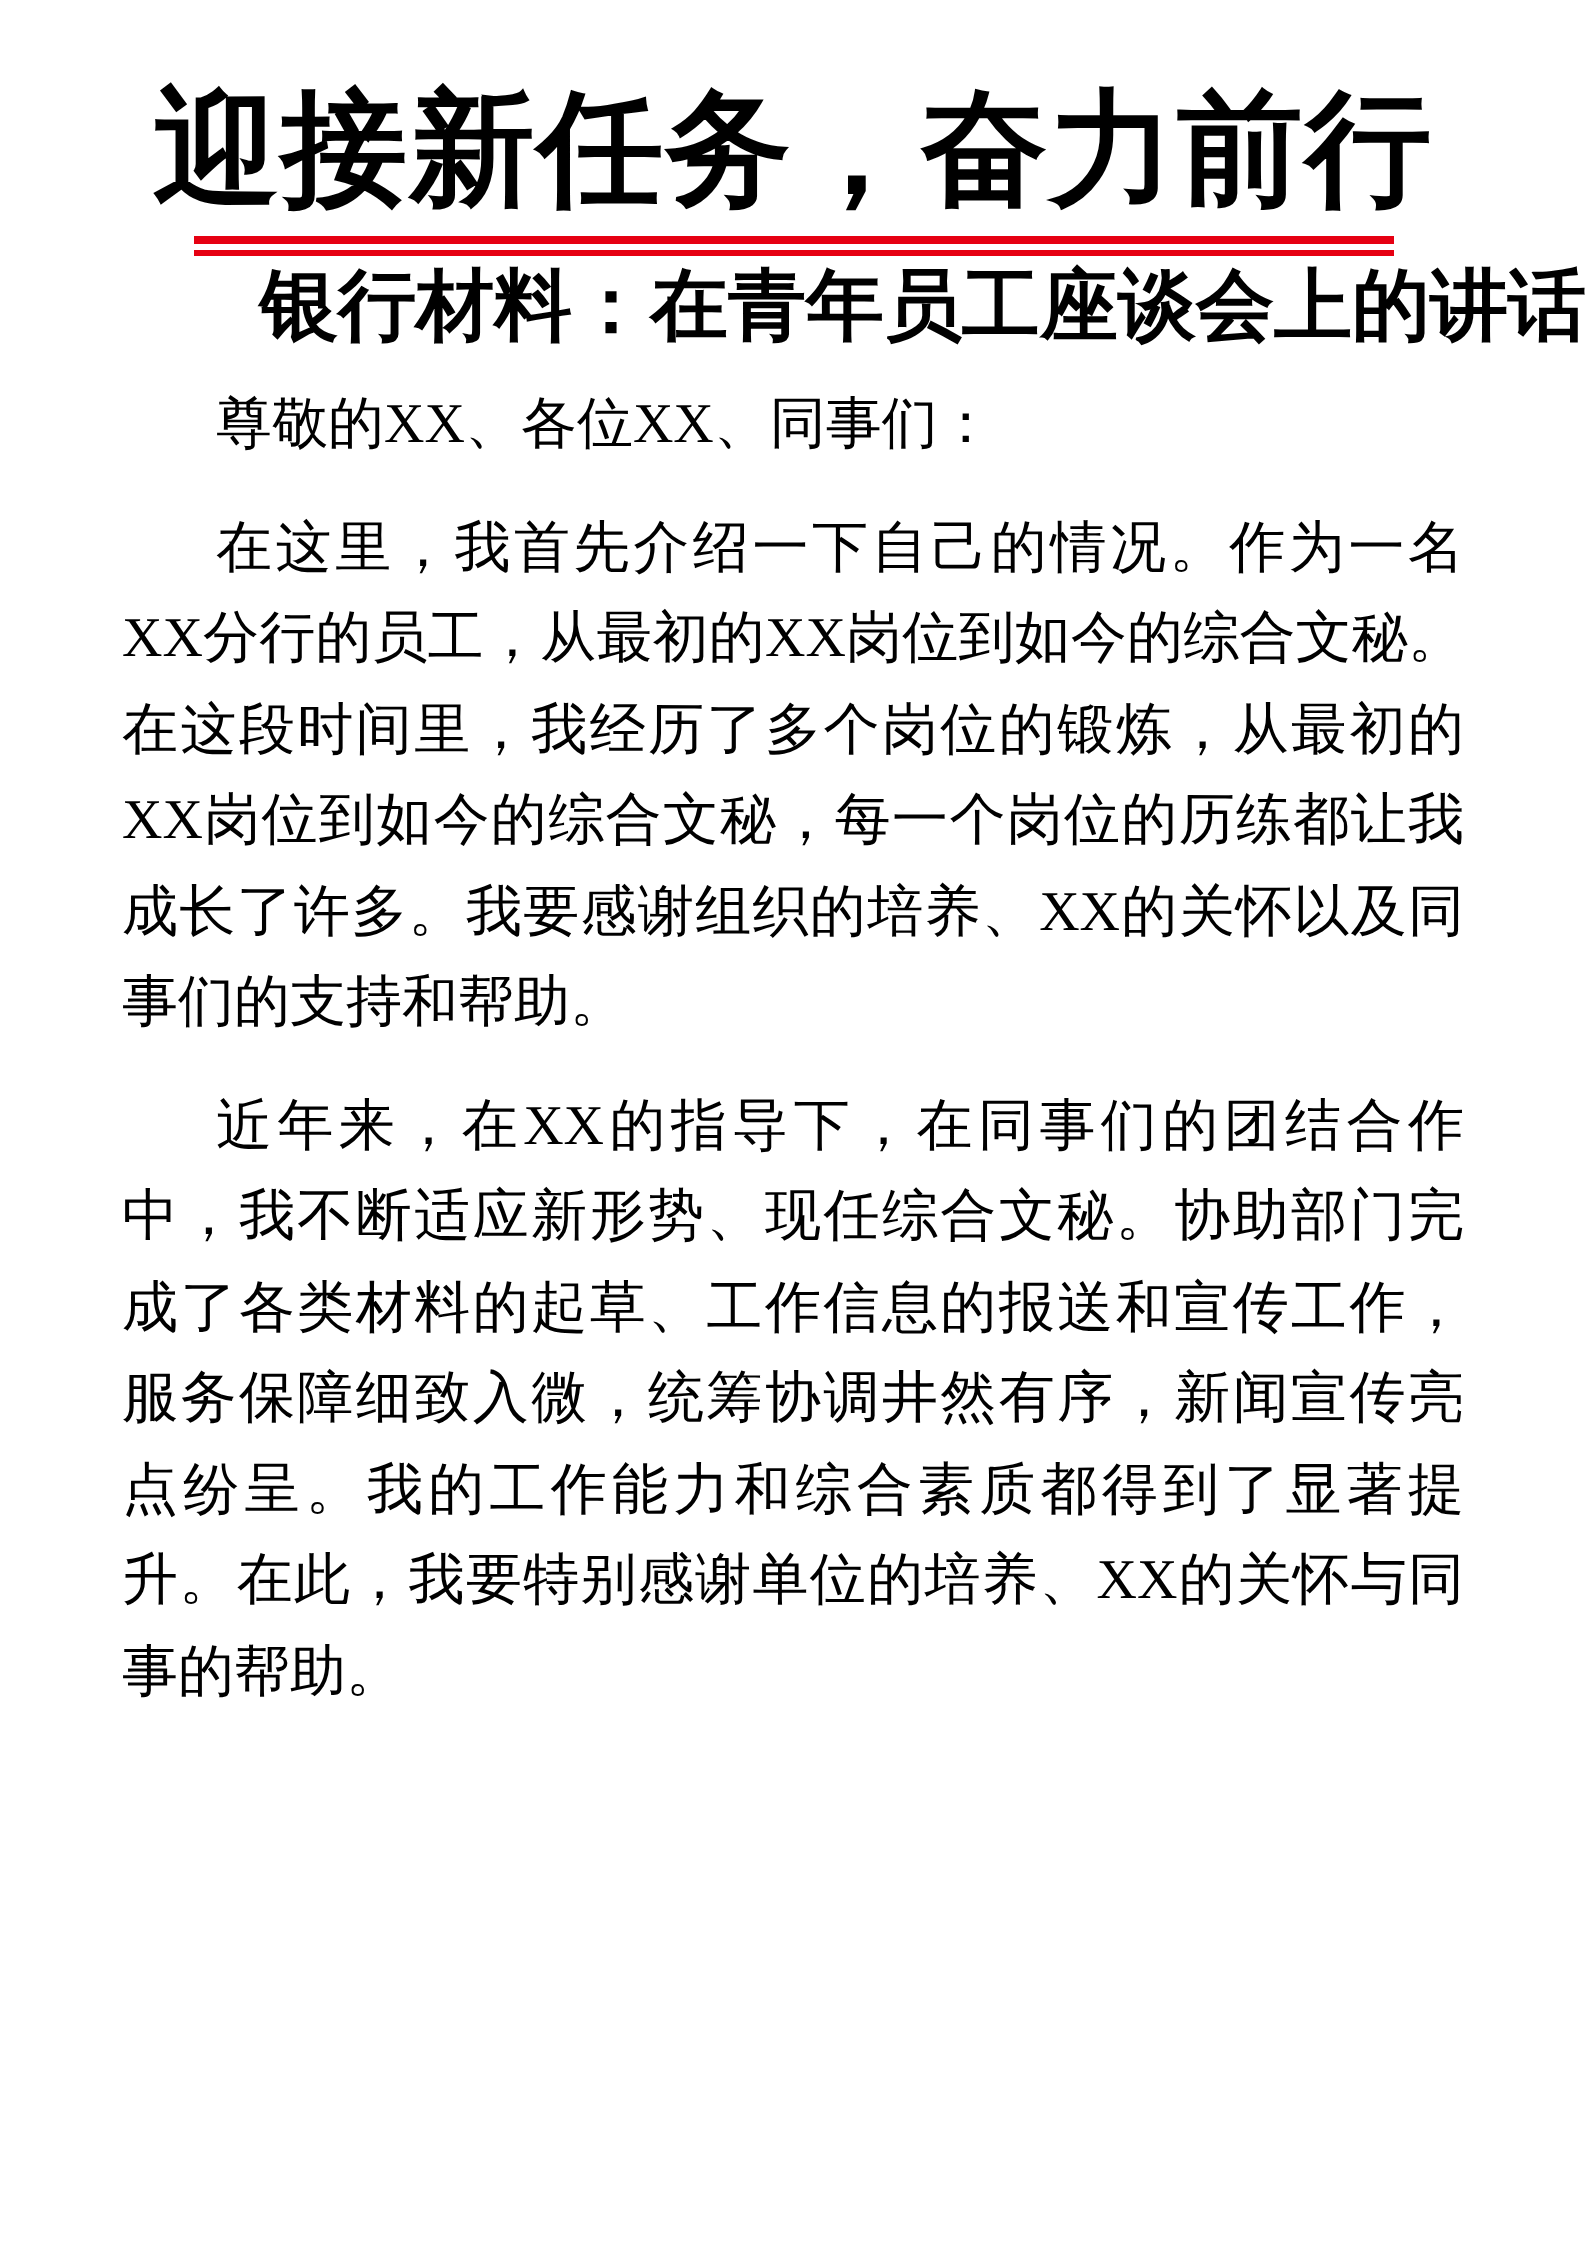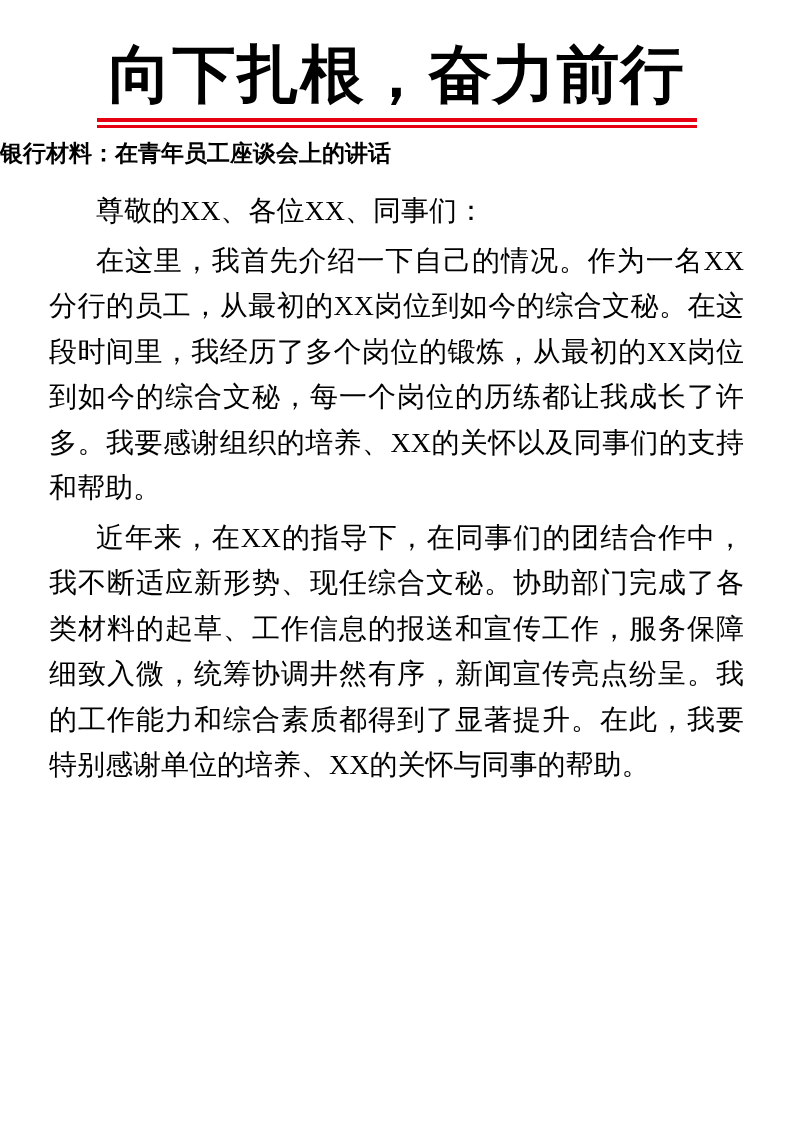--- a/index.html
+++ b/index.html
@@ -30,47 +30,47 @@
   .rule {
     width: 600px;
     height: 10px;
     margin: 2px auto 0 auto;
     box-sizing: border-box;
     border-top: 4px solid #e60012;
     border-bottom: 3px solid #e60012;
   }
   .subtitle {
     margin: 6px 0 0 0;
-    font-size: 23px;
+    font-size: 39px;
     line-height: 40px;
     font-weight: 700;
-    text-align: left;
+    text-align: right;
     white-space: nowrap;
     font-family: "Liberation Serif", "DejaVu Serif", serif;
   }
   .body-text {
     margin: 14px 45px 0 45px;
     font-size: 28px;
     line-height: 45.5px;
     text-align: justify;
     text-justify: inter-ideograph;
     font-family: "Liberation Serif", "DejaVu Serif", serif;
     font-weight: 400;
   }
   .body-text p {
-    margin: 4px;
+    margin: 16px;
     padding: 0;
     text-indent: 47px;
   }
 </style>
 </head>
 <body>
 
 <div class="page">
-  <h1 class="title">向下扎根，奋力前行</h1>
+  <h1 class="title">迎接新任务，奋力前行</h1>
 
   <div class="rule" style="border-top-color: rgb(230, 0, 18); border-bottom-color: rgb(230, 0, 18);"></div>
 
   <h2 class="subtitle">银行材料：在青年员工座谈会上的讲话</h2>
 
   <div class="body-text">
     <p>尊敬的XX、各位XX、同事们：</p>
     <p>在这里，我首先介绍一下自己的情况。作为一名XX分行的员工，从最初的XX岗位到如今的综合文秘。在这段时间里，我经历了多个岗位的锻炼，从最初的XX岗位到如今的综合文秘，每一个岗位的历练都让我成长了许多。我要感谢组织的培养、XX的关怀以及同事们的支持和帮助。</p>
     <p>近年来，在XX的指导下，在同事们的团结合作中，我不断适应新形势、现任综合文秘。协助部门完成了各类材料的起草、工作信息的报送和宣传工作，服务保障细致入微，统筹协调井然有序，新闻宣传亮点纷呈。我的工作能力和综合素质都得到了显著提升。在此，我要特别感谢单位的培养、XX的关怀与同事的帮助。</p>
   </div>

